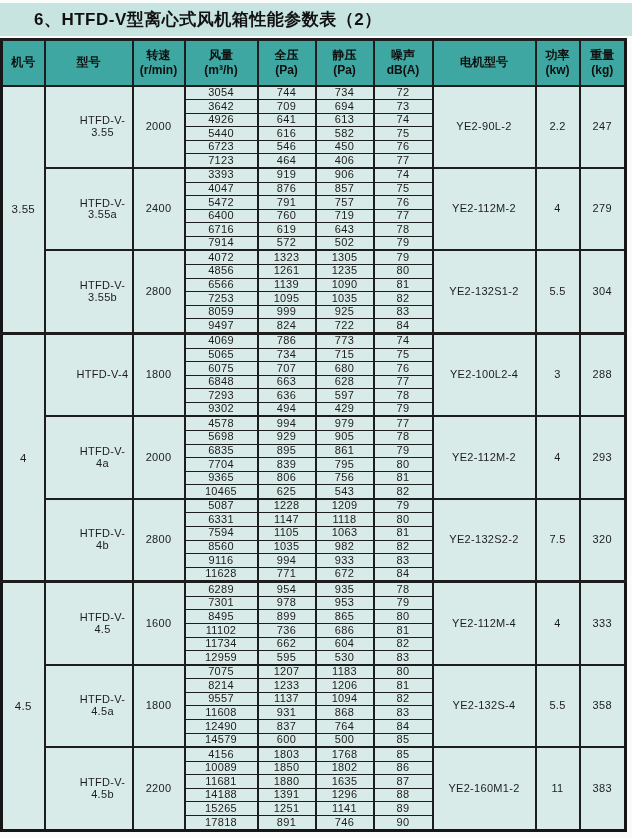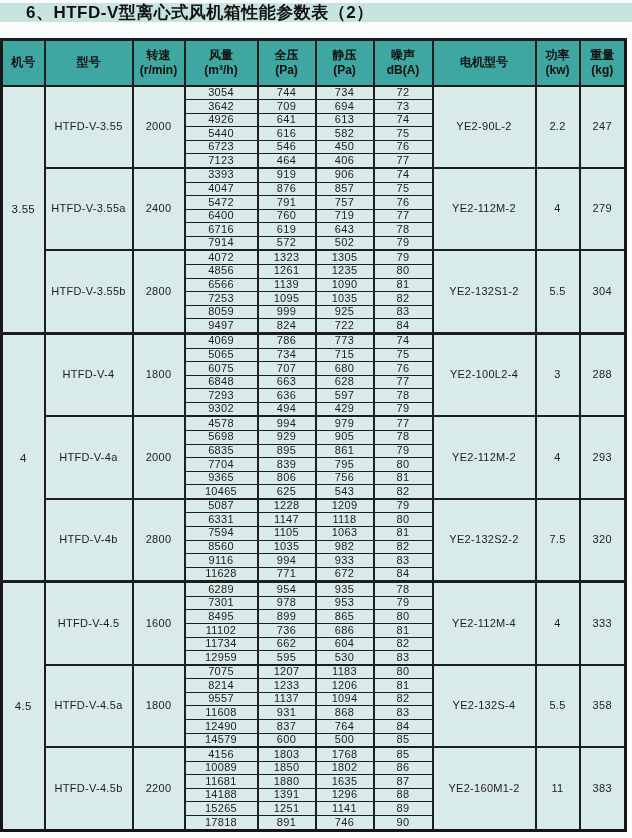--- a/index.html
+++ b/index.html
@@ -5,24 +5,24 @@
   * { margin:0; padding:0; box-sizing:border-box; }
   html,body { width:632px; height:838px; }
   body {
     background:#fafcfb;
     font-family:"Liberation Sans", sans-serif;
     color:#1c1c1c;
     position:relative;
     overflow:hidden;
   }
   .title-bar {
-    position:absolute; top:3px; left:0; width:632px; height:19px;
+    position:absolute; top:3px; left:0; width:632px; height:33px;
     background:#c7e4e0;
     display:flex; align-items:center;
-    padding-left:26px;
+    padding-left:34px;
     font-size:17px; font-weight:bold;
     letter-spacing:0.5px;
     color:#111;
   }
   table.perf {
     position:absolute; top:38px; left:0;
     width:624px; height:794px;
     border-collapse:collapse;
     table-layout:fixed;
     border:3px solid #161616;
@@ -46,21 +46,21 @@
     line-height:1.25;
     border-top-width:3px;
     border-bottom-width:2px;
   }
   tbody td {
     font-size:11px;
     padding:0 1px;
     line-height:1.05;
     letter-spacing:0.3px;
   }
-  td.cell-model { font-size:11px; }
+  td.cell-model { font-size:11px;padding-left:29px; }
   td.cell-size { font-size:11.5px; }
   tr.model-sep td { border-top-width:2px; }
   tr.group-sep td { border-top-width:3px; }
 </style>
 </head>
 <body>
 
 <div class="title-bar">
   <span>6、HTFD-V型离心式风机箱性能参数表（2）</span>
 </div>

